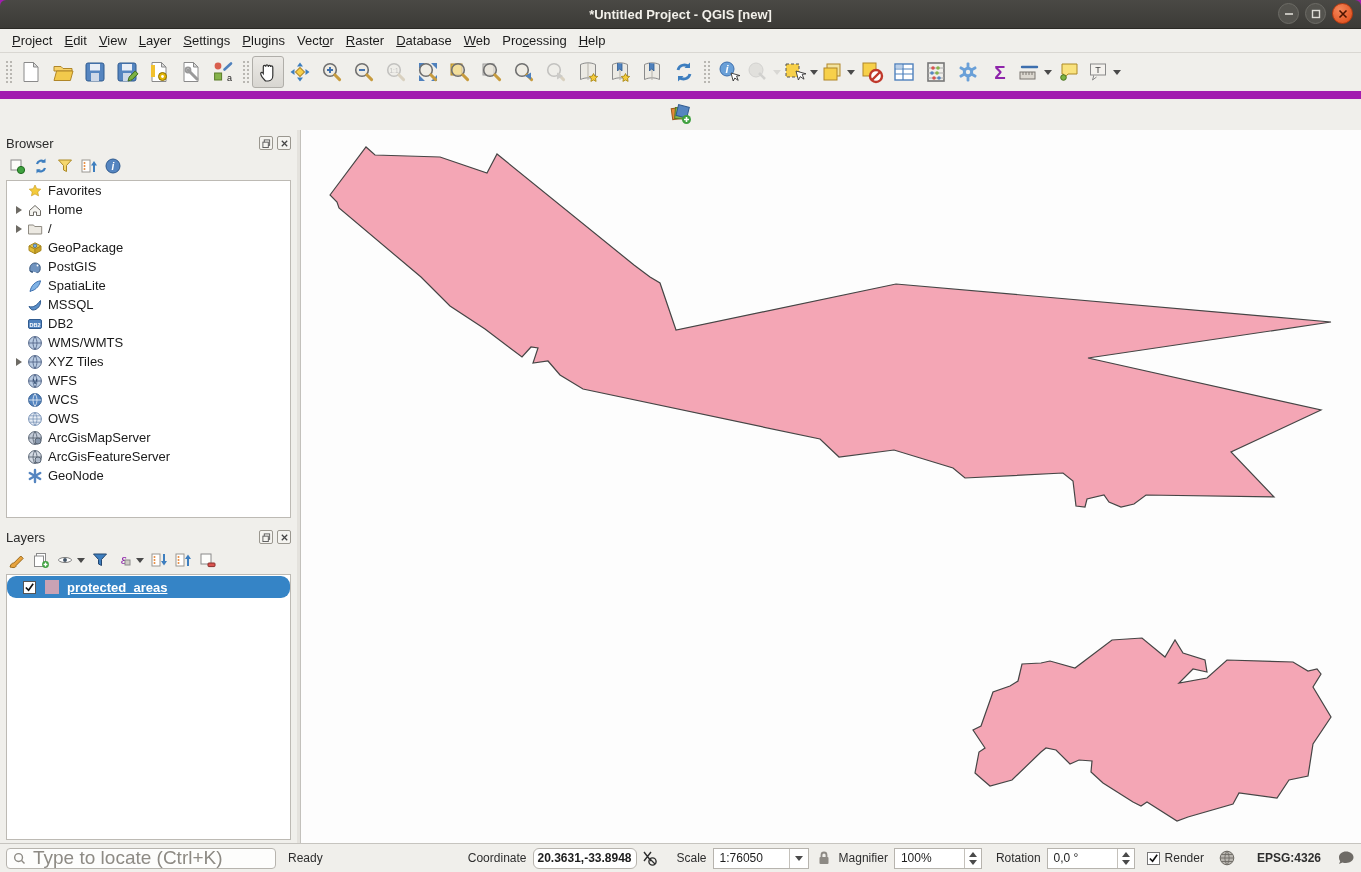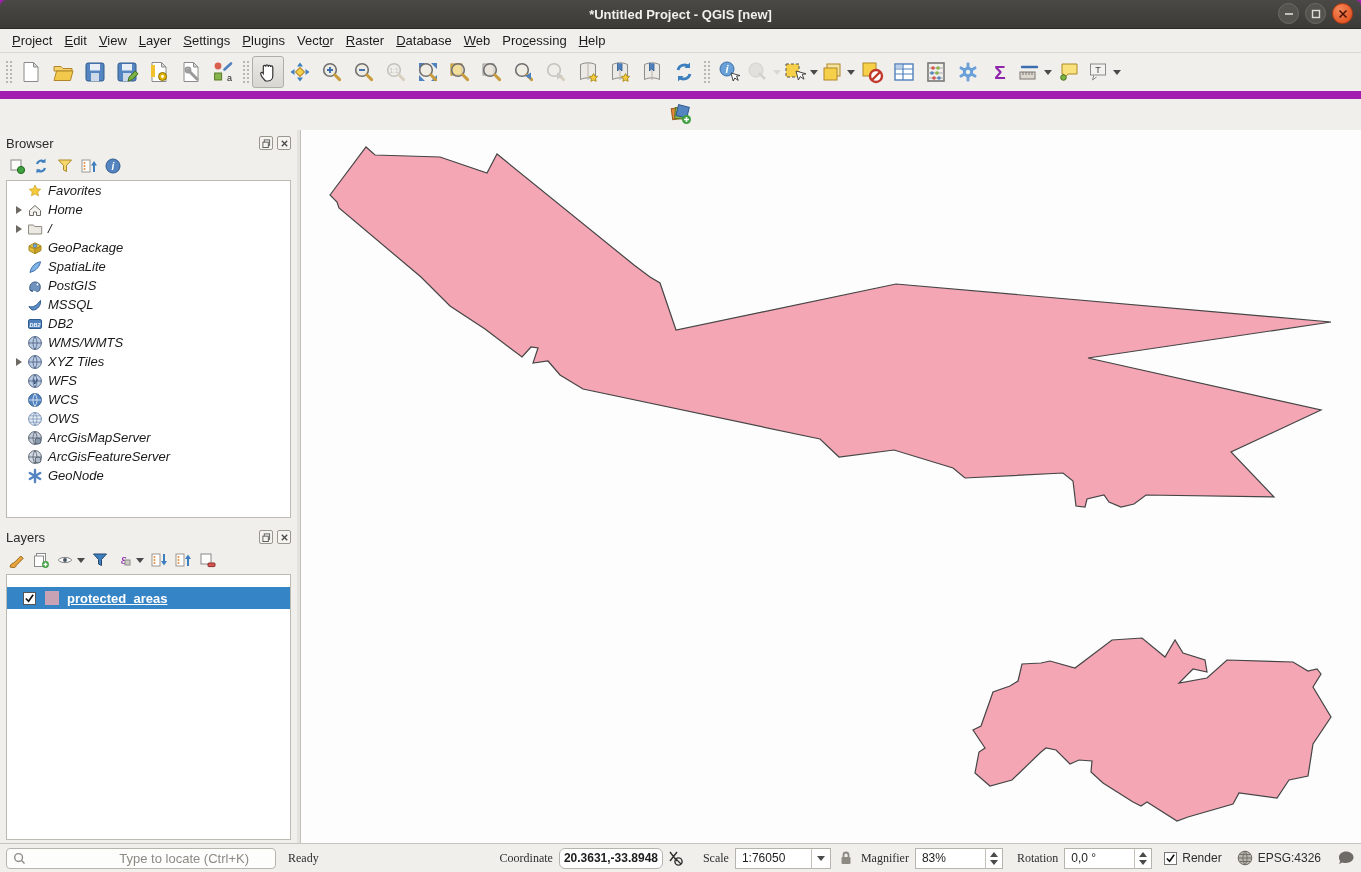--- a/index.html
+++ b/index.html
@@ -41,45 +41,45 @@
   
   .leftcol{position:absolute;left:0;top:130px;width:297px;height:713px;background:#f0efeb;}
   .splitter{position:absolute;left:297px;top:130px;width:4px;height:713px;background:#e4e2dd;border-right:1px solid #c3c1bc;}
   .panel-h{display:flex;align-items:center;height:22px;padding:0 6px;}
   .panel-h .pt{font-size:13px;color:#2b2b2b;flex:1;}
   .phbtn{width:14px;height:14px;border:1px solid #9a978f;background:#f5f4f0;border-radius:2px;
     display:flex;align-items:center;justify-content:center;margin-left:4px;}
   .ptool{display:flex;align-items:center;gap:6px;padding:2px 8px;height:24px;}
   .pic{width:18px;height:18px;display:block;}
   .treebox{background:#fff;border:1px solid #bdbab4;margin:2px 6px;overflow:hidden;}
-  .browser-tree{height:338px;font-style:italic;}
+  .browser-tree{height:338px;}
   .layer-list{height:266px;}
   .trow{display:flex;align-items:center;height:19px;font-size:13px;color:#1a1a1a;padding-left:6px;}
   .exp{width:12px;display:flex;justify-content:center;}
   .exp i{width:0;height:0;border-top:4px solid transparent;border-bottom:4px solid transparent;border-left:6px solid #6d6a64;}
   .noexp{width:12px;}
   .ticon{width:16px;height:16px;margin:0 5px 0 2px;flex:none;}
-  .lrow{display:flex;align-items:center;height:22px;background:#3584c6;color:#fff;margin-top:12px;padding-left:16px;}
+  .lrow{display:flex;align-items:center;height:22px;background:#3584c6;color:#fff;margin-top:1px;padding-left:16px;border-radius:9px;}
   .lrow .cb{width:13px;height:13px;background:#fff;border:1px solid #555;display:flex;align-items:center;justify-content:center;}
   .lrow .sw{width:14px;height:14px;background:#c9a2b4;margin:0 8px 0 9px;}
   .lrow .ll{font-size:13px;font-weight:bold;text-decoration:underline;}
 
   
   .map{position:absolute;left:301px;top:130px;width:1060px;height:713px;background:#fdfdfd;}
   .map svg{display:block;}
   .poly{fill:#f4a6b5;stroke:#454545;stroke-width:1.2;}
 
   
   .statusbar{position:absolute;left:0;top:843px;width:100%;height:29px;background:#f0efeb;
     border-top:1px solid #c6c4bf;display:flex;align-items:center;font-size:12px;color:#2e2e2e;padding:0 6px;}
   .locator{width:270px;height:21px;border:1px solid #b7b4ae;border-radius:4px;background:#fdfdfc;
     display:flex;align-items:center;padding:0 6px;gap:5px;}
-  .locator input{border:none;outline:none;background:transparent;font-size:13px;color:#333;width:220px;text-align:right;}
+  .locator input{border:none;outline:none;background:transparent;font-size:19px;color:#333;width:220px;}
   .locator input::placeholder{color:#8d8a84;}
-  .sb-lab{margin:0 6px 0 14px;font-family:Liberation Serif, serif;}
+  .sb-lab{margin:0 6px 0 14px;}
   .sb-box{height:21px;border:1px solid #b7b4ae;background:#fff;display:flex;align-items:center;
     padding:0 6px;font-size:12px;color:#1d1d1d;}
   .coordbox{width:104px;font-weight:bold;justify-content:center;border-radius:6px;}
   .combo{width:96px;position:relative;padding-right:22px;}
   .combo .cdd{position:absolute;right:0;top:0;width:19px;height:19px;border-left:1px solid #c4c1bb;
     display:flex;align-items:center;justify-content:center;background:#ececе8;}
   .spin{position:relative;width:88px;padding-right:20px;}
   .spin .arr{position:absolute;right:0;top:0;width:17px;height:19px;border-left:1px solid #c4c1bb;
     display:flex;flex-direction:column;align-items:center;justify-content:center;gap:3px;}
   .tri-u{width:0;height:0;border-left:4px solid transparent;border-right:4px solid transparent;border-bottom:5px solid #4a4a4a;}
@@ -695,31 +695,31 @@
               <path d="M2 6l6-3.2L14 6 8 9.2z" fill="#f2d04a" stroke="#a8871e"></path>
               <path d="M2 6v4.5L8 13.7V9.2z" fill="#e0bb35" stroke="#a8871e"></path>
               <path d="M14 6v4.5L8 13.7V9.2z" fill="#c9a226" stroke="#a8871e"></path>
               <circle cx="8" cy="5.8" r="1.8" fill="#7fb2e5" stroke="#2f5a8f" stroke-width=".7"></circle>
             </svg>
             <span>GeoPackage</span>
           </div>
         <div class="trow">
             <span class="noexp"></span>
             <svg class="ticon" viewBox="0 0 16 16">
-              <path d="M3 13.5C4.3 7 8.5 3.5 13.5 2.8 12.8 7.2 9.3 11.8 4.3 12.9z" fill="#7fb2e5" stroke="#3d6fae"></path>
-            </svg>
-            <span>SpatiaLite</span>
-          </div>
-        <div class="trow">
-            <span class="noexp"></span>
-            <svg class="ticon" viewBox="0 0 16 16">
               <path d="M3 12c-1-4 1-8 5-8s6 3 5 7c-.5 2-2 3-3.5 2.5M6 13c-1.5.5-2.5 0-3-1z" fill="#6f93bf" stroke="#3b5a80"></path>
               <circle cx="10.5" cy="6.5" r=".9" fill="#fff"></circle>
             </svg>
             <span>PostGIS</span>
+          </div>
+        <div class="trow">
+            <span class="noexp"></span>
+            <svg class="ticon" viewBox="0 0 16 16">
+              <path d="M3 13.5C4.3 7 8.5 3.5 13.5 2.8 12.8 7.2 9.3 11.8 4.3 12.9z" fill="#7fb2e5" stroke="#3d6fae"></path>
+            </svg>
+            <span>SpatiaLite</span>
           </div>
         <div class="trow">
             <span class="noexp"></span>
             <svg class="ticon" viewBox="0 0 16 16">
               <path d="M2 9.5c4.5 1.5 8-1.5 11.5-6 .8 4.5-3 9.5-7.5 9.5-1.6 0-2.8-1.5-4-3.5z" fill="#5b8fc9" stroke="#2f5a8f"></path>
             </svg>
             <span>MSSQL</span>
           </div>
         <div class="trow">
             <span class="noexp"></span>
@@ -911,21 +911,21 @@
         <span class="cdd">
           <span class="tri-d"></span>
         </span>
       </div>
     <svg class="sicon" viewBox="0 0 18 18" style="margin:0 6px;">
         <rect x="4.5" y="8" width="9" height="7" rx="1" fill="#8d8a84"></rect>
         <path d="M6.5 8V6a2.5 2.5 0 0 1 5 0v2" fill="none" stroke="#8d8a84" stroke-width="1.8"></path>
       </svg>
     <span class="sb-lab" style="margin-left:0;">Magnifier</span>
     <div class="sb-box spin">
-        <span>83%</span>
+        <span>100%</span>
         <span class="arr">
           <span class="tri-u"></span>
           <span class="tri-d"></span>
         </span>
       </div>
     <span class="sb-lab">Rotation</span>
     <div class="sb-box spin">
         <span>0,0 °</span>
         <span class="arr">
           <span class="tri-u"></span>
@@ -935,19 +935,19 @@
     <span class="sb-cb">
         <svg width="11" height="11" viewBox="0 0 12 12">
           <path d="M2 6l3 3 5-7" fill="none" stroke="#111" stroke-width="1.8"></path>
         </svg>
       </span>
     <span>Render</span>
     <svg class="sicon" viewBox="0 0 18 18" style="margin:0 4px 0 14px;">
         <circle cx="9" cy="9" r="6.8" fill="#b9b6b0" stroke="#6d6a64"></circle>
         <path d="M2.2 9h13.6M9 2.2c-2.8 3.8-2.8 9.8 0 13.6M9 2.2c2.8 3.8 2.8 9.8 0 13.6M3.5 5.5h11M3.5 12.5h11" fill="none" stroke="#6d6a64" stroke-width=".9"></path>
       </svg>
-    <span style="font-weight:normal;">EPSG:4326</span>
+    <span style="font-weight:bold;margin-left:17px;">EPSG:4326</span>
     <svg class="sicon" viewBox="0 0 18 18" style="margin-left:16px;">
         <path d="M9 2.5c4.2 0 7.5 2.5 7.5 5.8S13.2 14 9 14c-1.3 0-2.5-.2-3.6-.6L2 15l1.2-2.8C2.4 11.2 2 9.8 2 8.3 2 5 5 2.5 9 2.5z" fill="#6e6b66"></path>
       </svg>
   </div>
 
 </div>
 
 </body></html>

